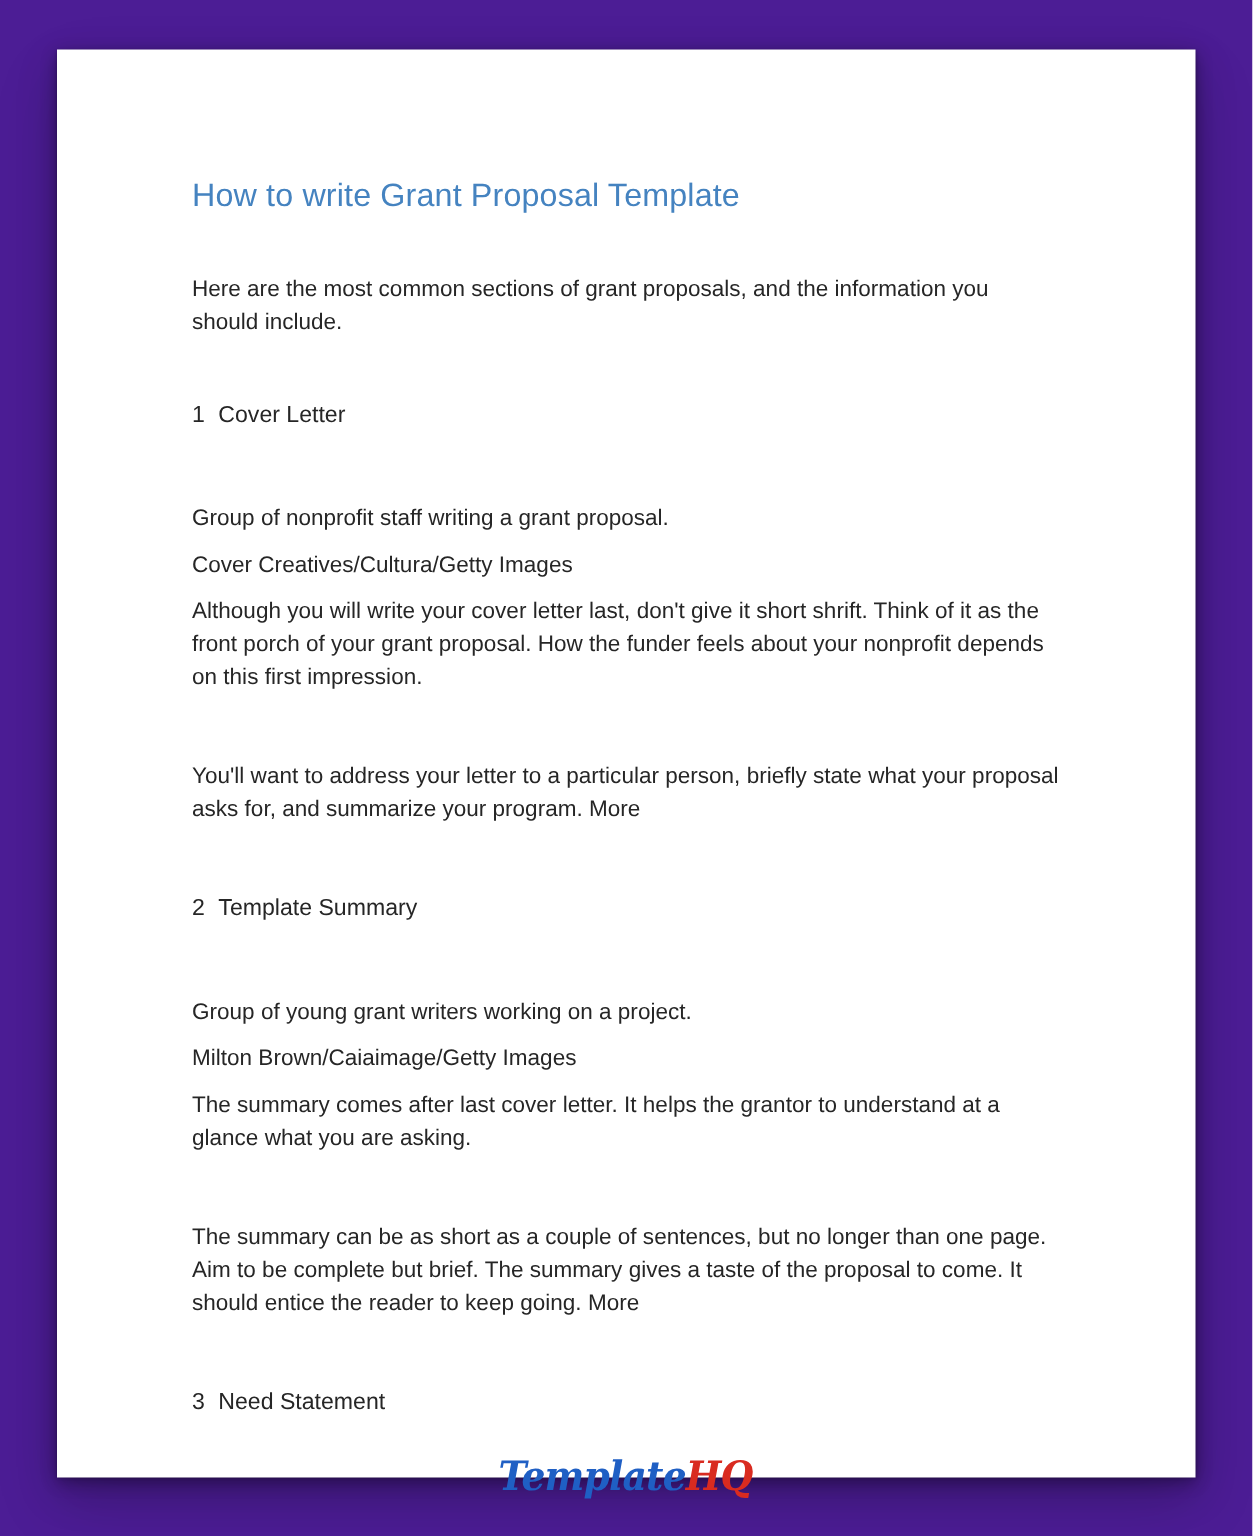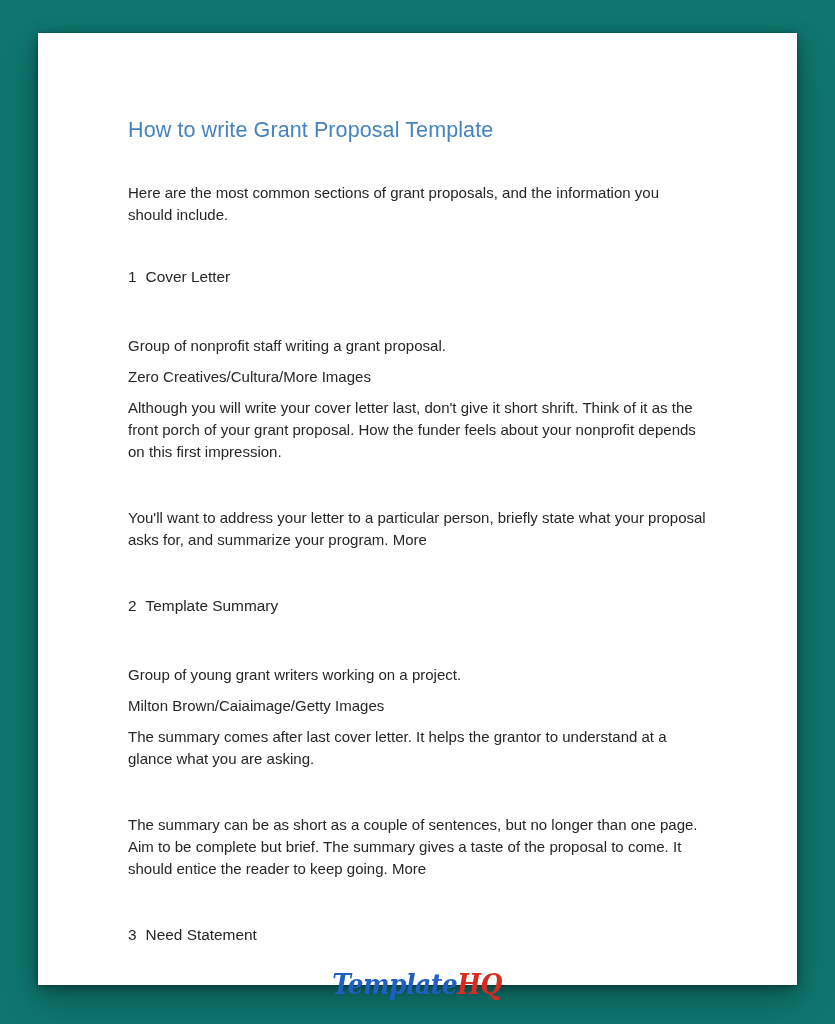--- a/index.html
+++ b/index.html
@@ -12,21 +12,21 @@
     background: #ffffff;
     font-family: "Liberation Sans", sans-serif;
     overflow: hidden;
   }
 
   
   #page-canvas {
     position: relative;
     width: 835px;
     height: 1024px;
-    background: #0f766e;
+    background: #4c1d95;
   }
 
   #document-page {
     position: absolute;
     left: 38px;
     top: 33px;
     width: 759px;
     height: 952px;
     background: #ffffff;
     box-shadow:
@@ -132,21 +132,21 @@
       <div class="section-heading">
         <span class="section-num">1</span><span class="section-label">Cover Letter</span>
       </div>
 
       <div class="gap-after-heading"></div>
 
       <p class="para">Group of nonprofit staff writing a grant proposal.</p>
 
       <div class="gap-small"></div>
 
-      <p class="para">Zero Creatives/Cultura/More Images</p>
+      <p class="para">Cover Creatives/Cultura/Getty Images</p>
 
       <div class="gap-para"></div>
 
       <p class="para">Although you will write your cover letter last, don't give it short shrift. Think of it as the front porch of your grant proposal. How the funder feels about your nonprofit depends on this first impression.</p>
 
       <div class="gap-block"></div>
 
       <p class="para">You'll want to address your letter to a particular person, briefly state what your proposal asks for, and summarize your program. More</p>
 
       <div class="gap-before-heading"></div>

